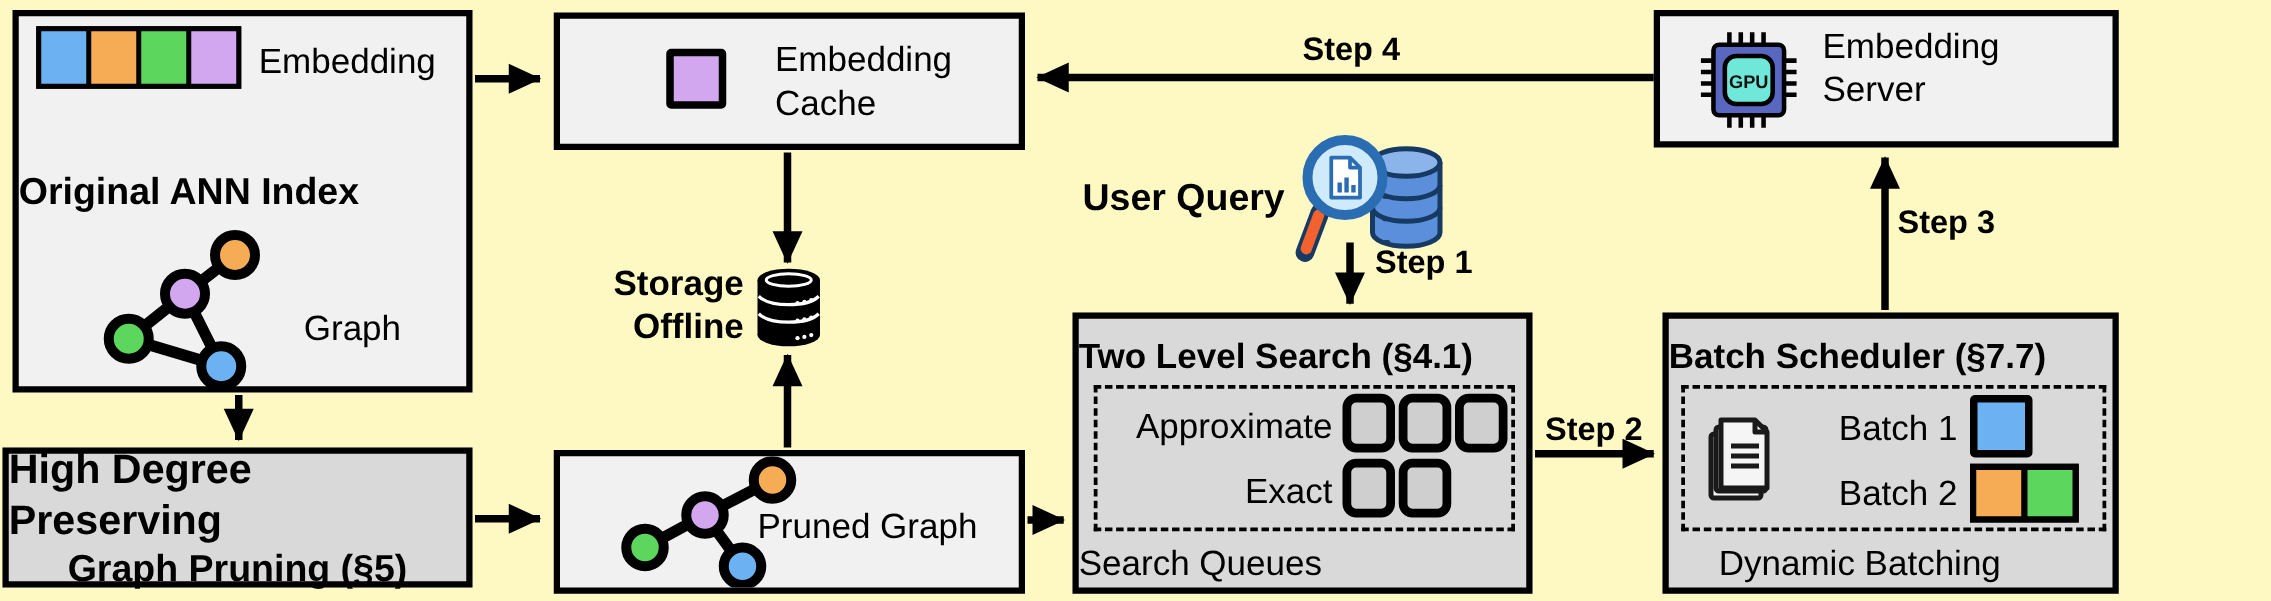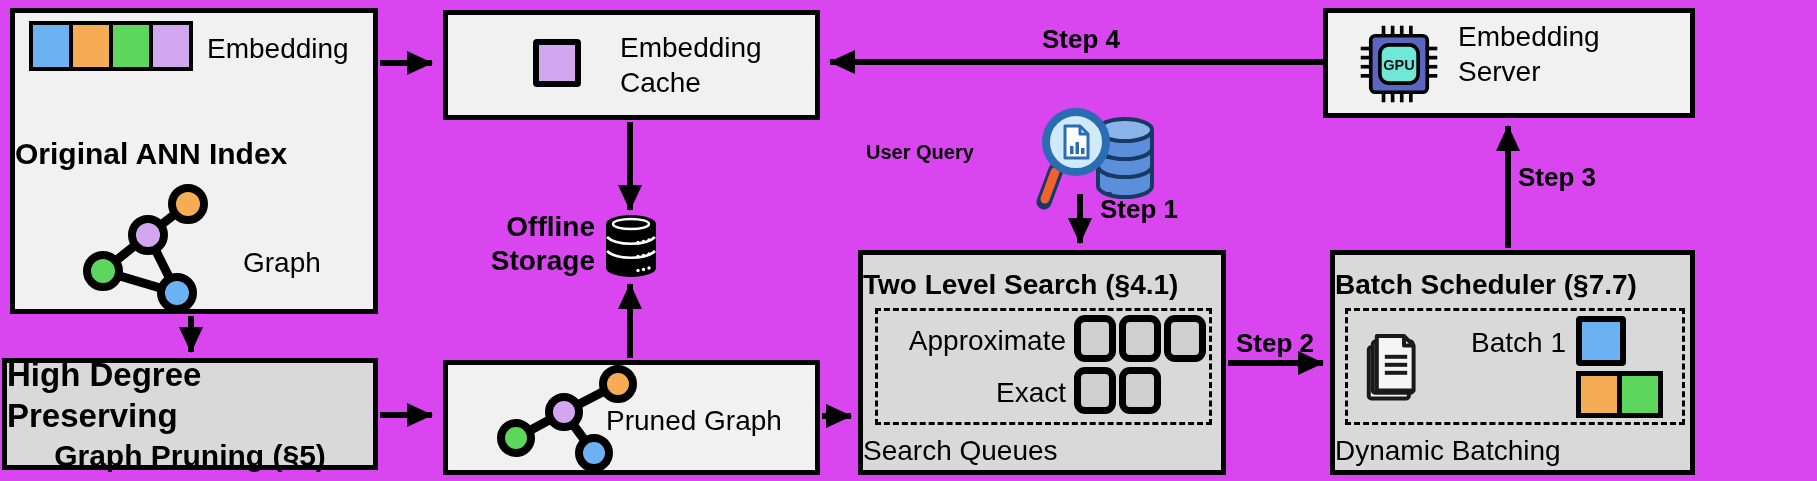--- a/index.html
+++ b/index.html
@@ -1,17 +1,17 @@
 <!DOCTYPE html>
 <html><head>
 <meta charset="utf-8">
 <style>
   html,body{margin:0;padding:0;background:#fff;}
   .canvas{
-    position:relative;width:1817px;height:481px;background:#d946ef;
+    position:relative;width:1817px;height:481px;background:#fef9c3;
     font-family:"Liberation Sans",sans-serif;color:#000;overflow:hidden;
   }
   .box{position:absolute;box-sizing:border-box;border:5px solid #000;}
   .light{background:#f1f1f1;}
   .gray{background:#d9d9d9;}
   .abs{position:absolute;}
   .t{font-size:28px;line-height:1.25;}
   .b{font-weight:bold;}
   .center{left:0;right:0;text-align:left;}
   .step{position:absolute;font-size:26px;font-weight:bold;}
@@ -95,22 +95,22 @@
 
   <div class="box light" style="left:443px;top:10px;width:377px;height:110px;">
     <div class="sq abs" style="left: 85px; top: 24px; width: 48px; height: 48px; background: rgb(211, 167, 240);"></div>
     <div class="abs t" style="left:172px;top:15px;">
       <span style="display:block;">Embedding</span>
       <span style="display:block;">Cache</span>
     </div>
   </div>
 
   <div class="abs t b" style="left:455px;top:210px;width:140px;text-align:right;line-height:1.2;">
+    <span style="display:block;">Storage</span>
     <span style="display:block;">Offline</span>
-    <span style="display:block;">Storage</span>
   </div>
   <svg class="abs" style="left:603px;top:214px;" width="56" height="64" viewBox="0 0 56 64">
     <ellipse cx="28" cy="10" rx="25" ry="9" fill="#000"></ellipse>
     <rect x="3" y="10" width="50" height="44" fill="#000"></rect>
     <ellipse cx="28" cy="54" rx="25" ry="9" fill="#000"></ellipse>
     <ellipse cx="28" cy="10" rx="18" ry="5" fill="none" stroke="#fff" stroke-width="2.4"></ellipse>
     <path d="M4,23 C13,32 43,32 52,23" fill="none" stroke="#fff" stroke-width="2.6"></path>
     <path d="M4,37 C13,46 43,46 52,37" fill="none" stroke="#fff" stroke-width="2.6"></path>
     <g fill="#fff">
       <circle cx="35" cy="28.5" r="1.7"></circle>
@@ -135,21 +135,21 @@
       <g stroke="#000" stroke-width="8">
         <circle cx="40" cy="73" r="15" fill="#5cd65c"></circle>
         <circle cx="88" cy="47" r="15" fill="#d3a7f0"></circle>
         <circle cx="142" cy="19" r="15" fill="#f6ab55"></circle>
         <circle cx="118" cy="88" r="15" fill="#6cb2f2"></circle>
       </g>
     </svg>
     <div class="abs t" style="left:158px;top:38px;">Pruned Graph</div>
   </div>
 
-  <div class="abs t b" style="left:866px;top:140px;font-size:20px;">User Query</div>
+  <div class="abs t b" style="left:866px;top:140px;font-size:30px;">User Query</div>
   <svg class="abs" style="left:1036px;top:104px;" width="124" height="114" viewBox="0 0 124 114">
 
     <g>
       <path d="M62,26 L62,82 A27,11 0 0 0 116,82 L116,26" fill="#5b8fdc" stroke="#173a63" stroke-width="4"></path>
       <path d="M62,62 A27,11 0 0 0 116,62" fill="none" stroke="#173a63" stroke-width="4"></path>
       <path d="M62,44 A27,11 0 0 0 116,44" fill="none" stroke="#173a63" stroke-width="4"></path>
       <ellipse cx="89" cy="26" rx="27" ry="11" fill="#8ab4ea" stroke="#173a63" stroke-width="4"></ellipse>
       <g fill="#173a63">
         <rect x="70" y="52" width="6" height="3" rx="1.5"></rect>
         <rect x="70" y="70" width="6" height="3" rx="1.5"></rect>
@@ -205,26 +205,27 @@
           <path d="M50,6 v12 h12" fill="none"></path>
         </g>
         <g stroke="#1a1a1a" stroke-width="5">
           <line x1="26" y1="32" x2="54" y2="32"></line>
           <line x1="26" y1="42" x2="54" y2="42"></line>
           <line x1="26" y1="52" x2="54" y2="52"></line>
         </g>
       </svg>
       <div class="rlabel t" style="left:96px;top:14px;width:122px;">Batch 1</div>
       <div class="sq abs" style="left: 228px; top: 5px; width: 50px; height: 50px; background: rgb(108, 178, 242);"></div>
+      <div class="rlabel t" style="left:96px;top:66px;width:122px;">Batch 2</div>
       <div class="pair abs" style="left:228px;top:60px;">
         <div class="cell" style="background: rgb(246, 171, 85);"></div>
         <div class="cell" style="background: rgb(92, 214, 92);"></div>
       </div>
     </div>
-    <div class="abs t center" style="top:178px;">Dynamic Batching</div>
+    <div class="abs t center" style="top:178px;margin-left:40px;">Dynamic Batching</div>
   </div>
 
   <div class="box light" style="left:1323px;top:8px;width:372px;height:110px;">
     <svg class="abs" style="left:30px;top:10px;" width="82" height="82" viewBox="0 0 90 90">
       <g stroke="#000" stroke-width="4">
         <line x1="28" y1="3" x2="28" y2="14"></line>
           <line x1="38" y1="3" x2="38" y2="14"></line>
           <line x1="48" y1="3" x2="48" y2="14"></line>
           <line x1="58" y1="3" x2="58" y2="14"></line>
         <line x1="28" y1="76" x2="28" y2="87"></line>

